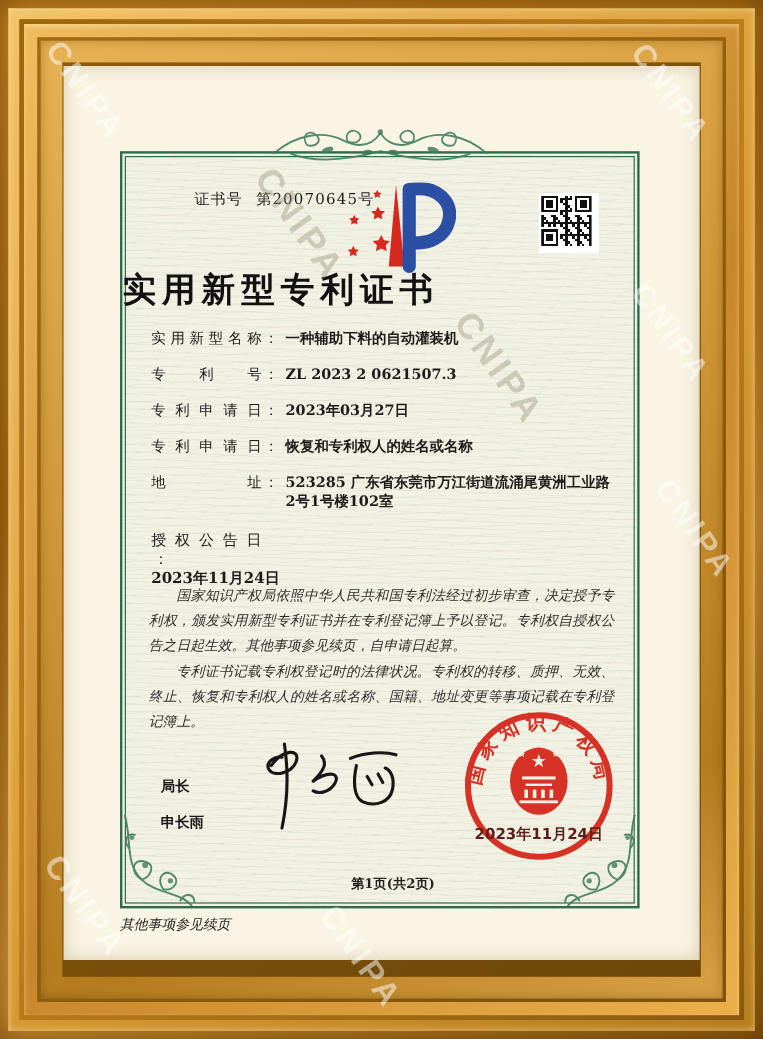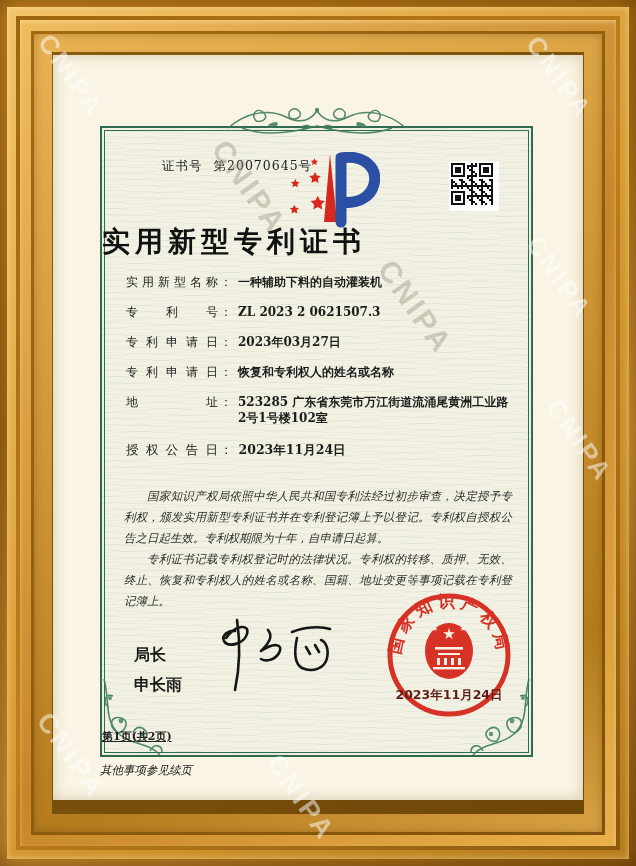--- a/index.html
+++ b/index.html
@@ -37,33 +37,33 @@
   #title{left:0;top:95px;width:100%;font-size:28px;font-weight:700;
          letter-spacing:5px;color:#111;}
   
   #fields{left:24px;top:146px;width:390px;color:#1c1c1c;}
   .frow{margin-bottom:14px;font-size:12px;line-height:16px;white-space:nowrap;}
   .frow.tall{margin-bottom:13px;}
   .flabel{display:inline-block;width:92px;text-align:justify;text-align-last:justify;vertical-align:top;}
   .fcolon{margin:0 6px 0 2px;vertical-align:top;}
   .fvalue{font-weight:700;vertical-align:top;}
   .fvalue.wrap{display:inline-block;width:272px;white-space:normal;line-height:1.35;}
-  .grant-row{display:flex;font-size:12.5px;line-height:16px;margin-top:16px;}
+  .grant-row{display:flex;font-size:12.5px;line-height:16px;margin-top:16px;flex-direction:column;}
   .flabel.short{width:80px;}
   .pair2{margin-left:16px;}
   
   #paras{left:22px;top:358px;width:388px;font-size:11.5px;line-height:1.82;color:#2d2d2d;
          text-align:justify;font-style:italic;}
   #paras p{margin:0;text-indent:2em;}
   
   #signer{left:32px;top:512px;font-family:"Liberation Sans","DejaVu Sans",sans-serif;
-          font-weight:700;font-size:16px;color:#1a1a1a;line-height:30px;}
+          font-weight:700;font-size:12px;color:#1a1a1a;line-height:30px;}
   #signature{left:96px;top:486px;}
   #seal{left:277px;top:459px;opacity:.95;}
-  #page-no{left:0;top:601px;width:100%;text-align:left;font-size:11px;font-weight:700;color:#222;text-decoration:underline;}
+  #page-no{left:11px;top:601px;width:100%;text-align:center;font-size:11px;font-weight:700;color:#222;}
   
   #garland{left:124px;top:-27px;}
   .corner-fl{bottom:-6px;}
   #fl-left{left:-8px;}
   #fl-right{right:-8px;transform:scaleX(-1);}
   
   #cont-note{position:absolute;left:100px;top:763px;width:429px;text-align:left;
              font-size:11.5px;color:#222;font-style:italic;}
   
   .wm{position:absolute;font-family:"Liberation Sans","DejaVu Sans",sans-serif;font-weight:700;
@@ -295,21 +295,21 @@
         <span class="flabel">地址</span><span class="fcolon">：</span><span class="fvalue wrap">523285 广东省东莞市万江街道流涌尾黄洲工业路2号1号楼102室</span>
       </div>
       <div class="grant-row">
         <span class="flabel">授权公告日</span>
           <span class="fcolon">：</span>
           <span class="fvalue">2023年11月24日</span>
       </div>
     </div>
 
     <div id="paras" class="abs">
-      <p>国家知识产权局依照中华人民共和国专利法经过初步审查，决定授予专利权，颁发实用新型专利证书并在专利登记簿上予以登记。专利权自授权公告之日起生效。专利权期限为十年，自申请日起算。</p>
+      <p>国家知识产权局依照中华人民共和国专利法经过初步审查，决定授予专利权，颁发实用新型专利证书并在专利登记簿上予以登记。专利权自授权公告之日起生效。其他事项参见续页，自申请日起算。</p>
       <p>专利证书记载专利权登记时的法律状况。专利权的转移、质押、无效、终止、恢复和专利权人的姓名或名称、国籍、地址变更等事项记载在专利登记簿上。</p>
     </div>
 
     <div id="signer" class="abs">
       <div>局长</div>
       <div>申长雨</div>
     </div>
 
     <svg id="signature" class="abs" width="140" height="82" viewBox="0 0 140 82">
       <g fill="none" stroke="#161616" stroke-width="2.6" stroke-linecap="round" stroke-linejoin="round">

